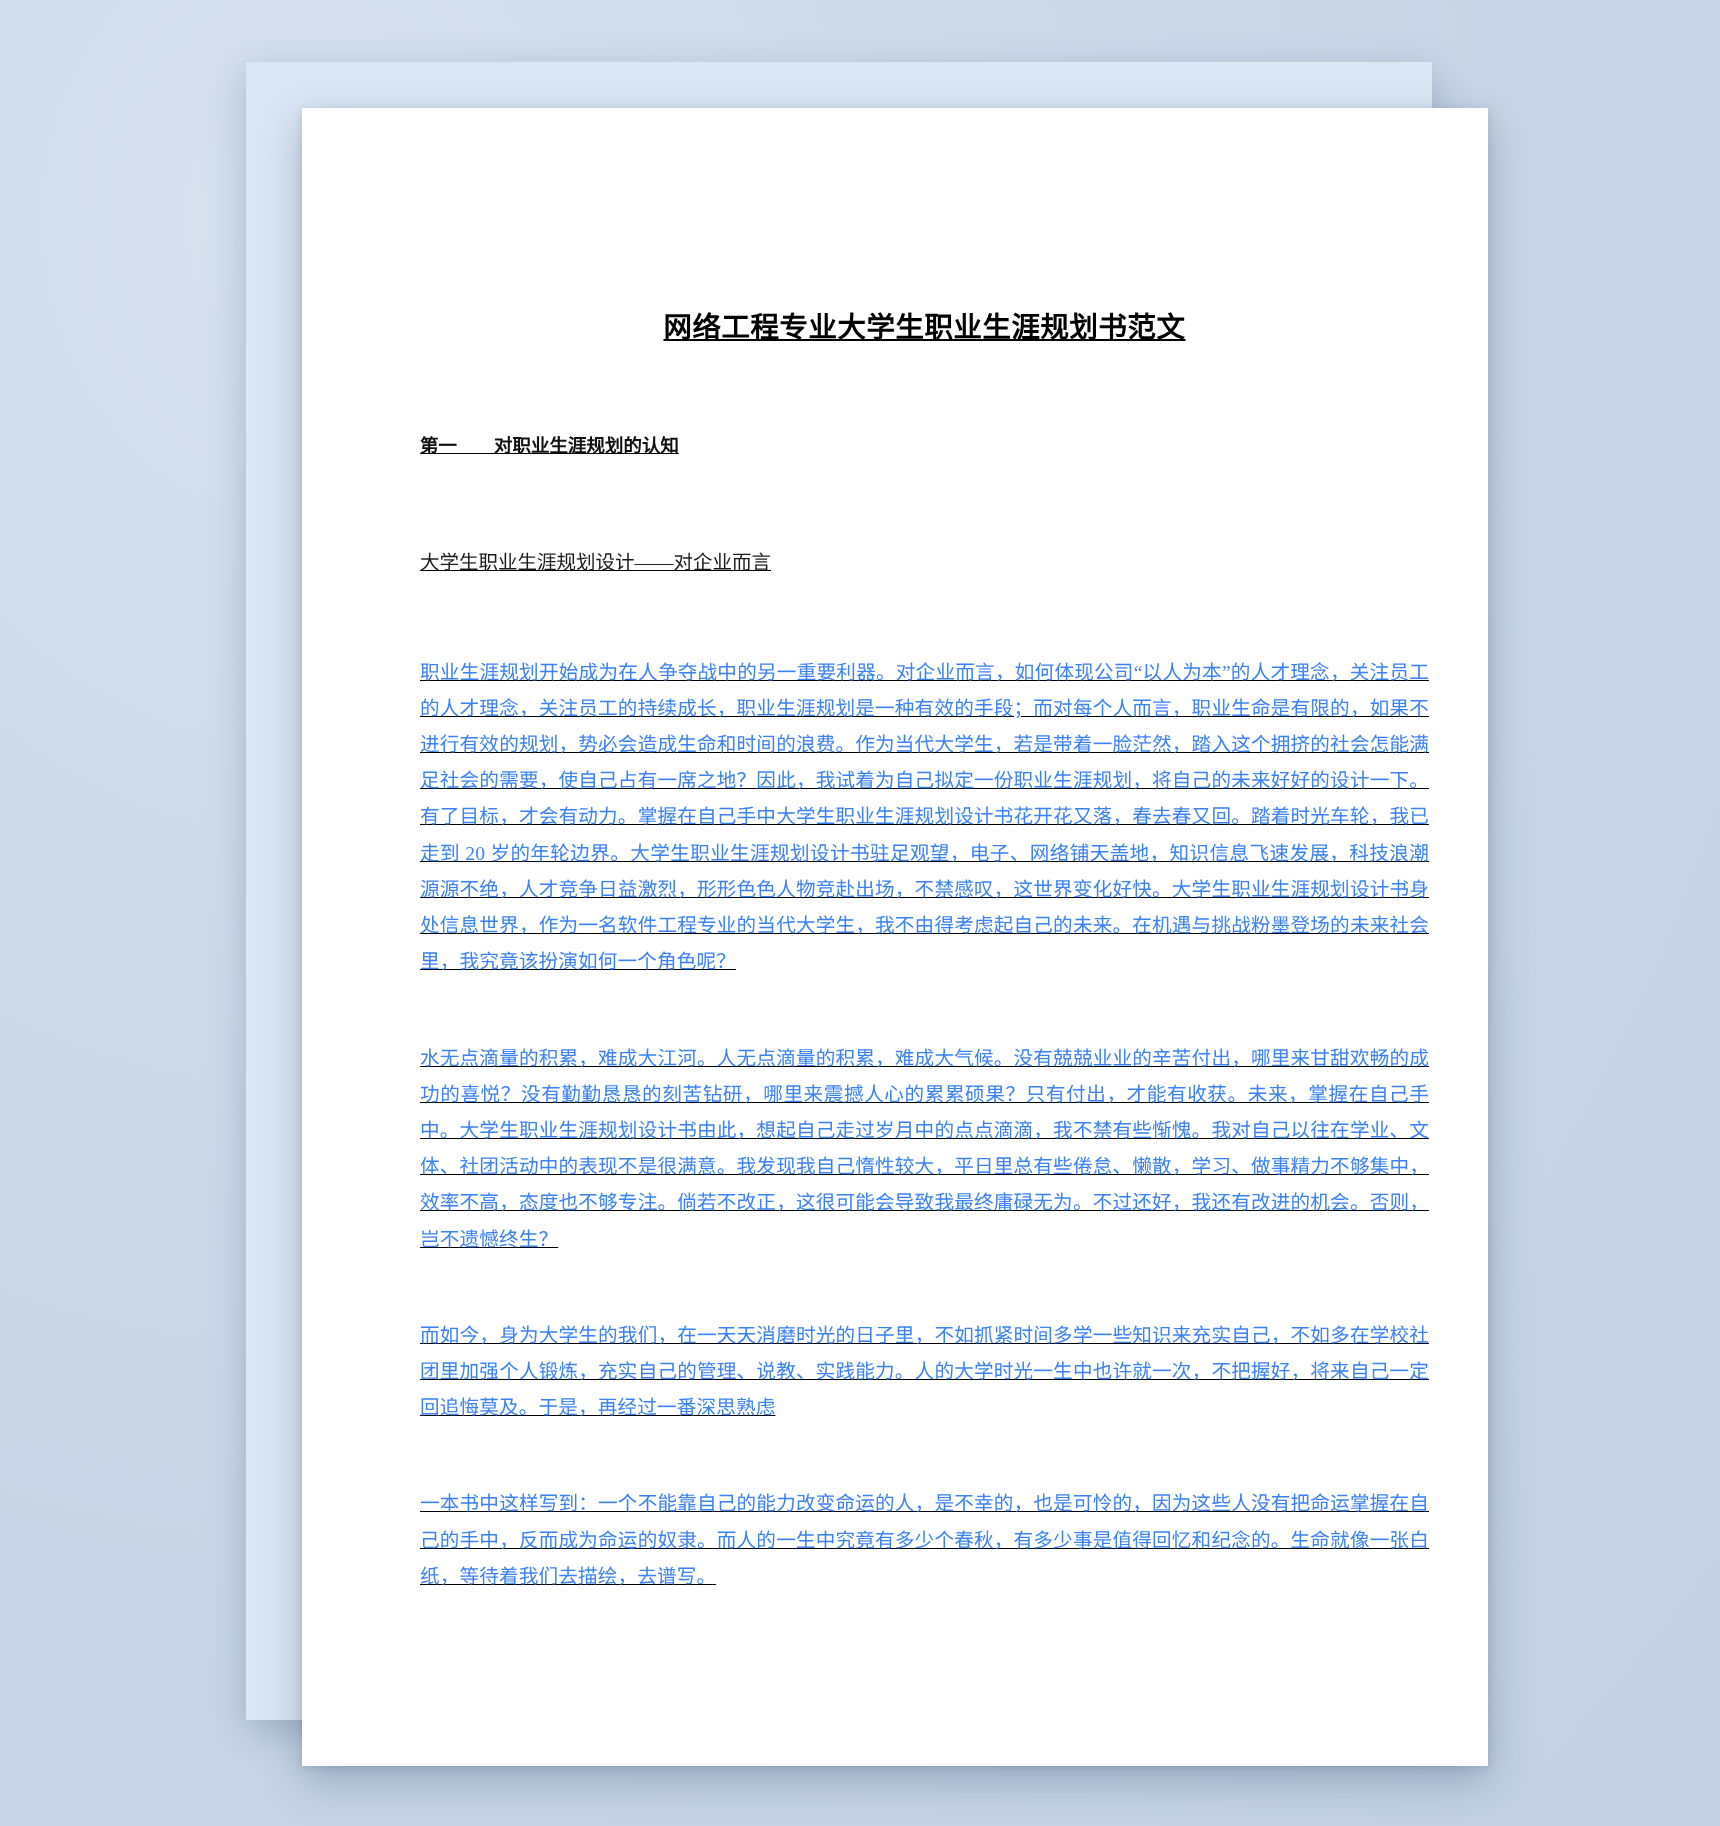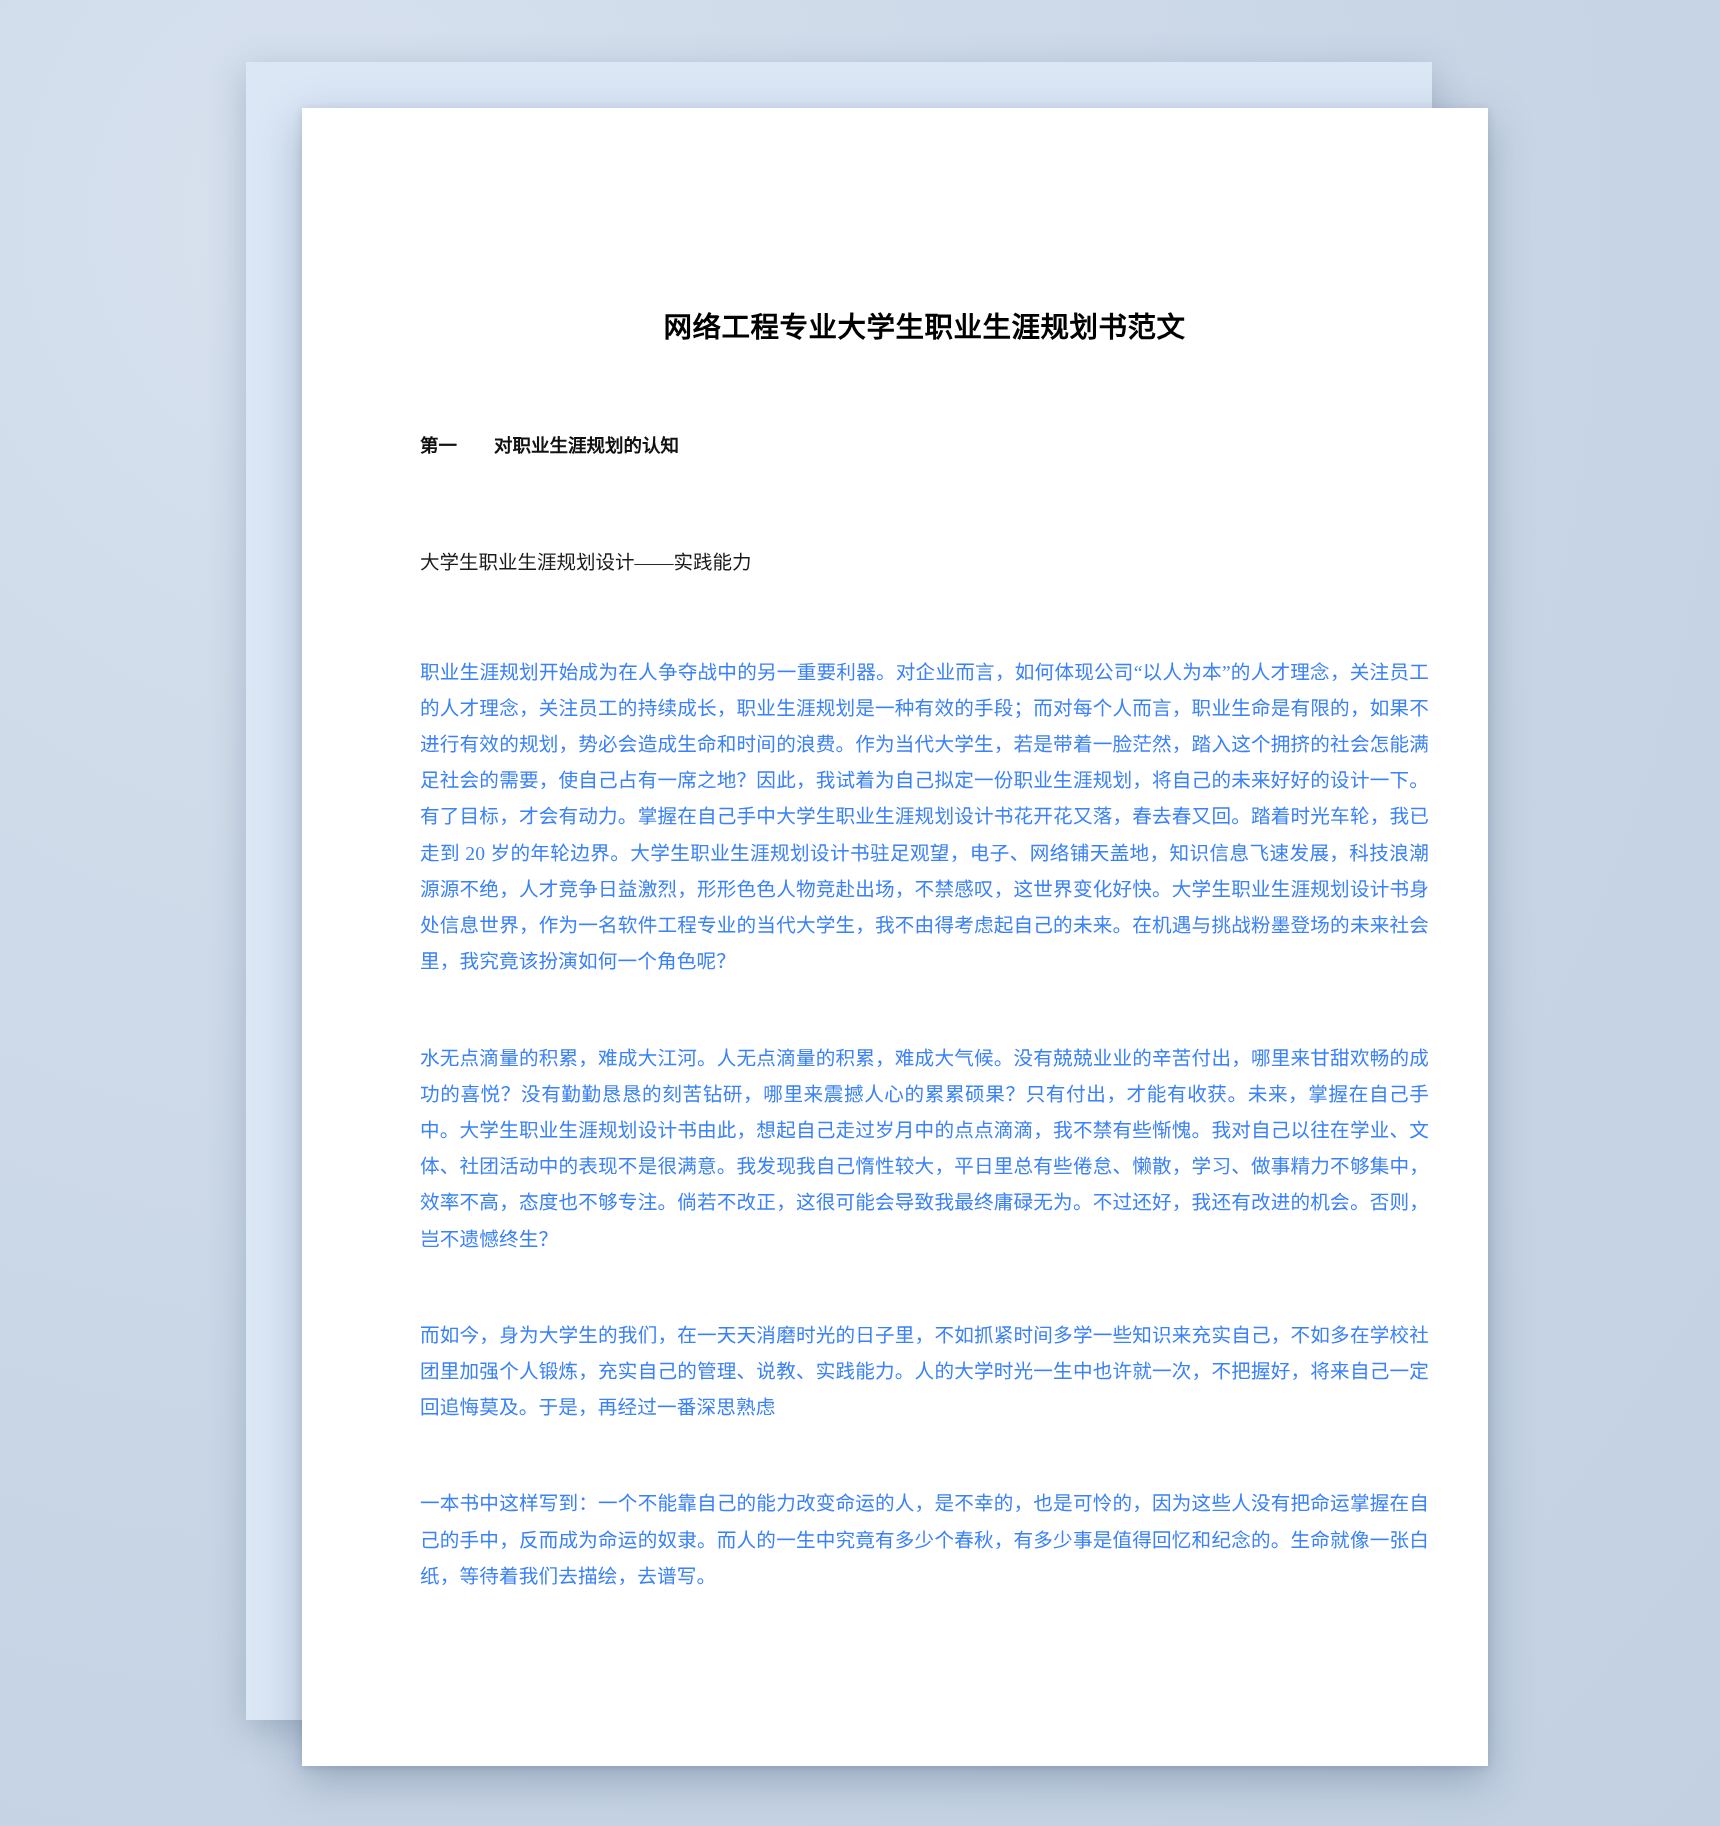--- a/index.html
+++ b/index.html
@@ -48,20 +48,21 @@
   }
 
   .page-content {
     position: absolute;
     left: 0;
     top: 0;
     right: 0;
     bottom: 0;
     padding: 200px 59px 60px 118px;
     box-sizing: border-box;
+    text-decoration: underline;
   }
 
   .doc-title {
     font-family: "Liberation Sans", "DejaVu Sans", sans-serif;
     font-weight: bold;
     font-size: 28.5px;
     line-height: 1.4;
     text-align: center;
     color: #000000;
     letter-spacing: 0.5px;
@@ -108,21 +109,21 @@
 
   <div class="page-back"></div>
 
   <div class="page">
     <div class="page-content">
 
       <h1 class="doc-title">网络工程专业大学生职业生涯规划书范文</h1>
 
       <div class="section-heading">第一　　对职业生涯规划的认知</div>
 
-      <div class="subtitle">大学生职业生涯规划设计——实践能力</div>
+      <div class="subtitle">大学生职业生涯规划设计——对企业而言</div>
 
       <p class="body-para">职业生涯规划开始成为在人争夺战中的另一重要利器。对企业而言，如何体现公司“以人为本”的人才理念，关注员工的人才理念，关注员工的持续成长，职业生涯规划是一种有效的手段；而对每个人而言，职业生命是有限的，如果不进行有效的规划，势必会造成生命和时间的浪费。作为当代大学生，若是带着一脸茫然，踏入这个拥挤的社会怎能满足社会的需要，使自己占有一席之地？因此，我试着为自己拟定一份职业生涯规划，将自己的未来好好的设计一下。有了目标，才会有动力。掌握在自己手中大学生职业生涯规划设计书花开花又落，春去春又回。踏着时光车轮，我已走到 20 岁的年轮边界。大学生职业生涯规划设计书驻足观望，电子、网络铺天盖地，知识信息飞速发展，科技浪潮源源不绝，人才竞争日益激烈，形形色色人物竞赴出场，不禁感叹，这世界变化好快。大学生职业生涯规划设计书身处信息世界，作为一名软件工程专业的当代大学生，我不由得考虑起自己的未来。在机遇与挑战粉墨登场的未来社会里，我究竟该扮演如何一个角色呢？</p>
 
       <p class="body-para">水无点滴量的积累，难成大江河。人无点滴量的积累，难成大气候。没有兢兢业业的辛苦付出，哪里来甘甜欢畅的成功的喜悦？没有勤勤恳恳的刻苦钻研，哪里来震撼人心的累累硕果？只有付出，才能有收获。未来，掌握在自己手中。大学生职业生涯规划设计书由此，想起自己走过岁月中的点点滴滴，我不禁有些惭愧。我对自己以往在学业、文体、社团活动中的表现不是很满意。我发现我自己惰性较大，平日里总有些倦怠、懒散，学习、做事精力不够集中，效率不高，态度也不够专注。倘若不改正，这很可能会导致我最终庸碌无为。不过还好，我还有改进的机会。否则，岂不遗憾终生？</p>
 
       <p class="body-para">而如今，身为大学生的我们，在一天天消磨时光的日子里，不如抓紧时间多学一些知识来充实自己，不如多在学校社团里加强个人锻炼，充实自己的管理、说教、实践能力。人的大学时光一生中也许就一次，不把握好，将来自己一定回追悔莫及。于是，再经过一番深思熟虑</p>
 
       <p class="body-para">一本书中这样写到：一个不能靠自己的能力改变命运的人，是不幸的，也是可怜的，因为这些人没有把命运掌握在自己的手中，反而成为命运的奴隶。而人的一生中究竟有多少个春秋，有多少事是值得回忆和纪念的。生命就像一张白纸，等待着我们去描绘，去谱写。</p>
 
     </div>

